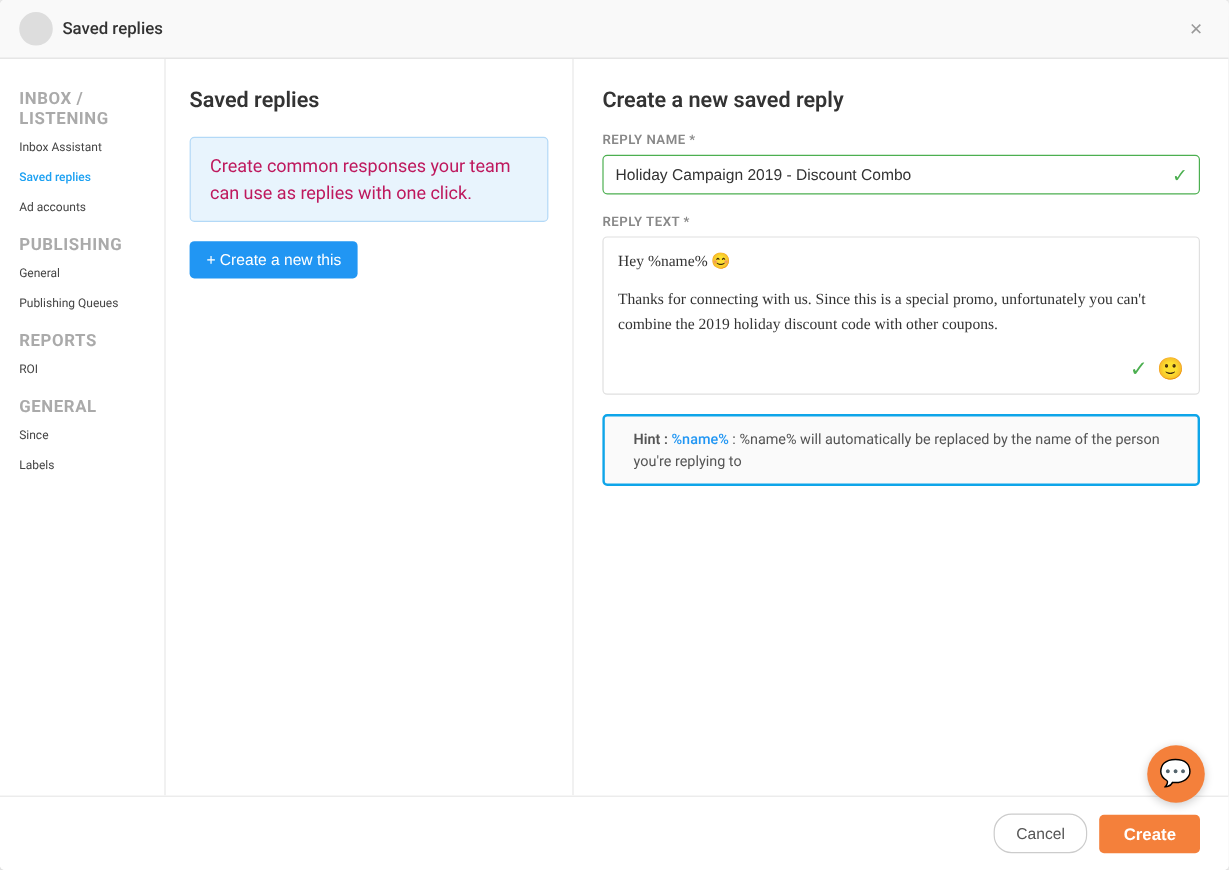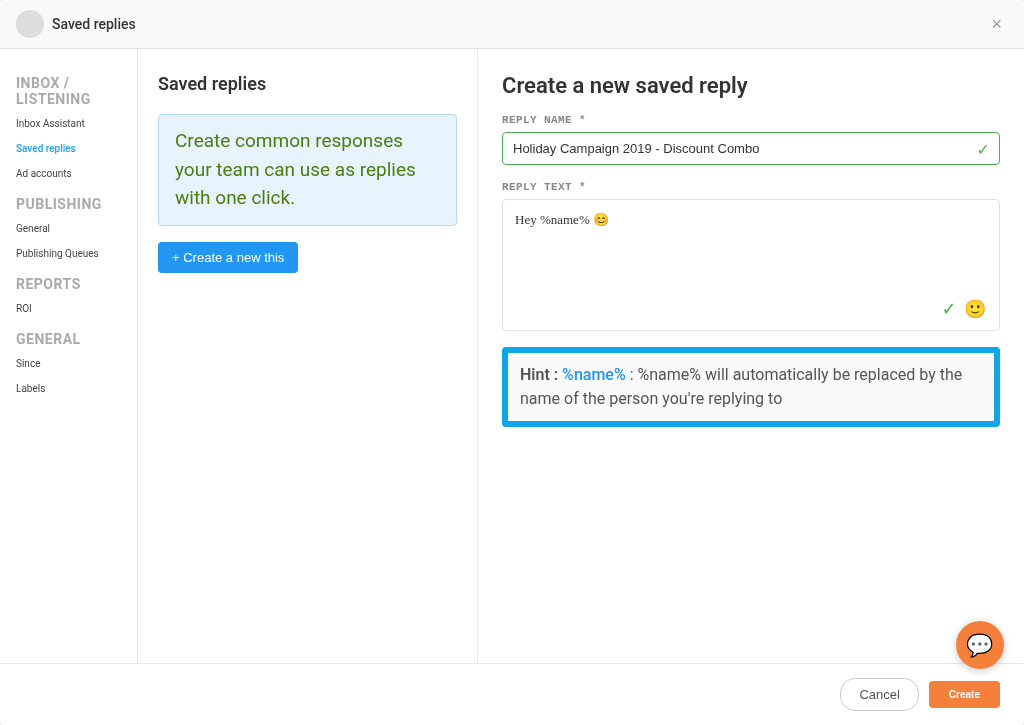--- a/index.html
+++ b/index.html
@@ -119,22 +119,22 @@
       color: #333;
       margin-bottom: 4px;
     }
     .info-box {
       background: #e8f4fd;
       border: 1px solid #b3d9f7;
       border-radius: 4px;
       padding: 12px 16px;
     }
     .info-box-text {
-      color: #4d7c0f;
-      font-size: 19px;
+      color: #be185d;
+      font-size: 15px;
       line-height: 1.5;
     }
     .create-btn {
       display: inline-flex;
       align-items: center;
       gap: 4px;
       background: #2196F3;
       color: #fff;
       border: none;
       border-radius: 4px;
@@ -148,32 +148,31 @@
     
     .right-panel {
       flex: 1;
       padding: 24px 24px 0 24px;
       display: flex;
       flex-direction: column;
       gap: 16px;
       overflow-y: auto;
     }
     .right-panel-title {
-      font-size: 22px;
+      font-size: 18px;
       font-weight: 600;
       color: #333;
     }
     .field-label {
       font-size: 11px;
       font-weight: 600;
       color: #888;
       text-transform: uppercase;
       letter-spacing: 0.4px;
       margin-bottom: 6px;
-      font-family: Liberation Mono, monospace;
     }
     .input-wrapper {
       position: relative;
     }
     .text-input {
       width: 100%;
       border: 1.5px solid #4CAF50;
       border-radius: 4px;
       padding: 8px 36px 8px 10px;
       font-size: 13px;
@@ -212,24 +211,24 @@
     .icon-circle-check {
       color: #4CAF50;
       font-size: 18px;
     }
     .icon-smiley {
       color: #aaa;
       font-size: 18px;
     }
     .hint-box {
       background: #fafafa;
-      border: 6px solid #0ea5e9;
-      border-radius: 4px;
-      padding: 10px 12px;
-      font-size: 16px;
+      border: 2px solid #0ea5e9;
+      border-radius: 4px;
+      padding: 10px 24px;
+      font-size: 12px;
       color: #555;
       line-height: 1.5;
     }
     .hint-label {
       font-weight: 600;
       color: #555;
     }
     .hint-variable {
       color: #2196F3;
       font-weight: 500;
@@ -252,21 +251,21 @@
       padding: 8px 18px;
       font-size: 13px;
       color: #555;
       cursor: pointer;
     }
     .btn-create {
       background: #F4803B;
       border: none;
       border-radius: 4px;
       padding: 8px 20px;
-      font-size: 10px;
+      font-size: 14px;
       color: #fff;
       font-weight: 600;
       cursor: pointer;
     }
 
     
     .chat-fab {
       position: absolute;
       bottom: 56px;
       right: 20px;
@@ -339,20 +338,21 @@
             <span class="input-check-icon">✓</span>
           </div>
         </div>
 
         <div>
           <div class="field-label">Reply Text *</div>
           <div class="textarea-wrapper">
             <div class="textarea-content">
               <div>Hey %name% 😊</div>
               <div style="height:10px;"></div>
+              <div>Thanks for connecting with us. Since this is a special promo, unfortunately you can't combine the 2019 holiday discount code with other coupons.</div>
             </div>
             <div class="textarea-icons">
               <span class="icon-circle-check">✓</span>
               <span class="icon-smiley">🙂</span>
             </div>
           </div>
         </div>
 
         <div class="hint-box">
           <span class="hint-label">Hint :</span>

